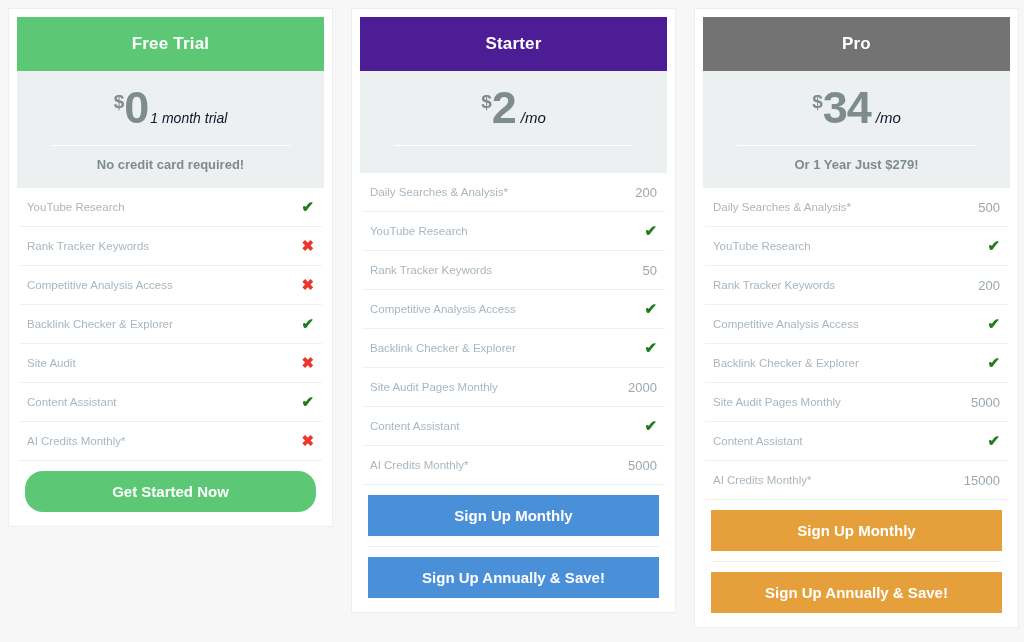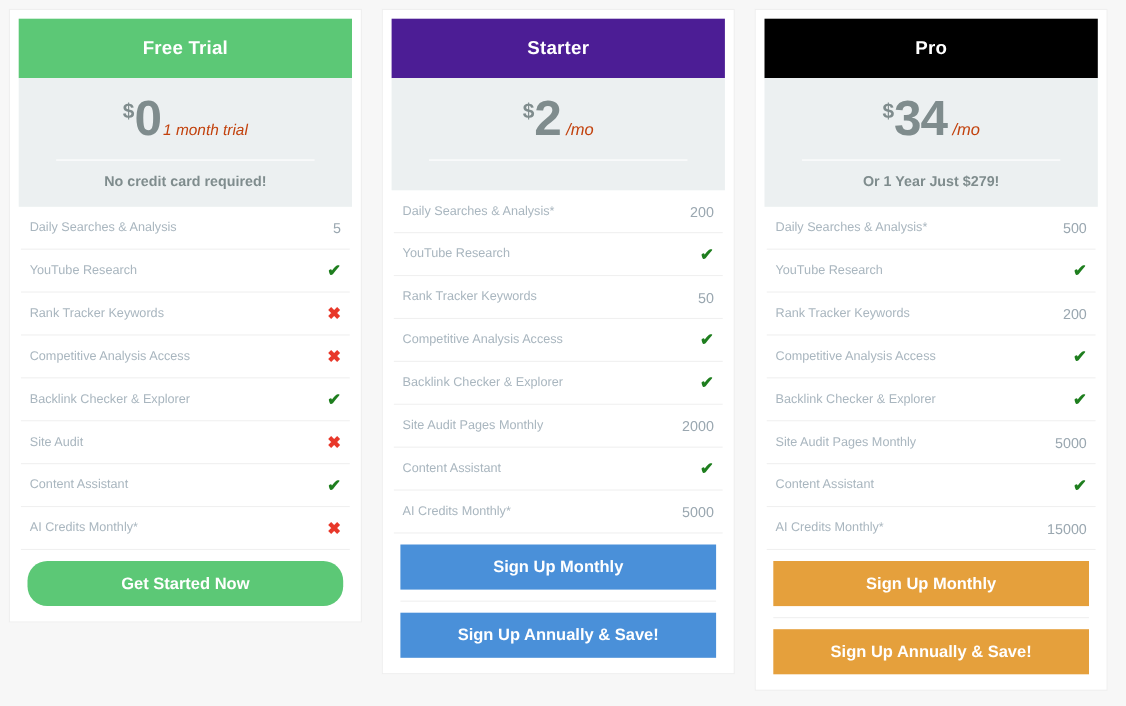--- a/index.html
+++ b/index.html
@@ -11,21 +11,21 @@
     height: 642px;
     background: #f7f7f7;
     font-family: "Liberation Sans", sans-serif;
     overflow: hidden;
   }
 
   .pricing-grid {
     display: flex;
     align-items: flex-start;
     gap: 18px;
-    padding: 8px 17px 0 8px;
+    padding: 8px 5px 0 8px;
     box-sizing: border-box;
     width: 1024px;
   }
 
   .plan-card {
     flex: 1 1 0;
     background: #ffffff;
     border: 1px solid #eeeeee;
     box-sizing: border-box;
     padding: 8px;
@@ -61,21 +61,21 @@
   }
   .amount {
     font-size: 45px;
     font-weight: bold;
     line-height: 1;
     letter-spacing: -1px;
   }
   .period {
     font-size: 15px;
     font-style: italic;
-    color: #c2410c;
+    color: #0f172a;
     margin-left: 5px;
   }
   .period.trial {
     font-size: 14px;
     margin-left: 2px;
   }
 
   .price-divider {
     height: 1px;
     background: #ffffff;
@@ -153,24 +153,20 @@
         <div class="price-line">
           <span class="currency">$</span>
           <span class="amount">0</span>
           <span class="period trial">1 month trial</span>
         </div>
         <div class="price-divider"></div>
         <div class="price-note">No credit card required!</div>
       </div>
       <div class="feature-list">
         <div class="feature-row">
-          <span class="feature-label">Daily Searches &amp; Analysis</span>
-          <span class="feature-value ">5</span>
-        </div>
-        <div class="feature-row">
           <span class="feature-label">YouTube Research</span>
           <span class="feature-value check">✔</span>
         </div>
         <div class="feature-row">
           <span class="feature-label">Rank Tracker Keywords</span>
           <span class="feature-value cross">✖</span>
         </div>
         <div class="feature-row">
           <span class="feature-label">Competitive Analysis Access</span>
           <span class="feature-value cross">✖</span>
@@ -240,21 +236,21 @@
           <span class="feature-value ">5000</span>
         </div>
       </div>
       <div class="cta-area">
         <button class="cta-button" style="background: rgb(74, 144, 217);">Sign Up Monthly</button>
         <div class="cta-divider"></div>
         <button class="cta-button" style="background: rgb(74, 144, 217);">Sign Up Annually &amp; Save!</button>
       </div>
     </div>
     <div class="plan-card">
-      <div class="plan-header" style="background: #000000;">Pro</div>
+      <div class="plan-header" style="background: #737373;">Pro</div>
       <div class="price-panel">
         <div class="price-line">
           <span class="currency">$</span>
           <span class="amount">34</span>
           <span class="period">/mo</span>
         </div>
         <div class="price-divider"></div>
         <div class="price-note">Or 1 Year Just $279!</div>
       </div>
       <div class="feature-list">

